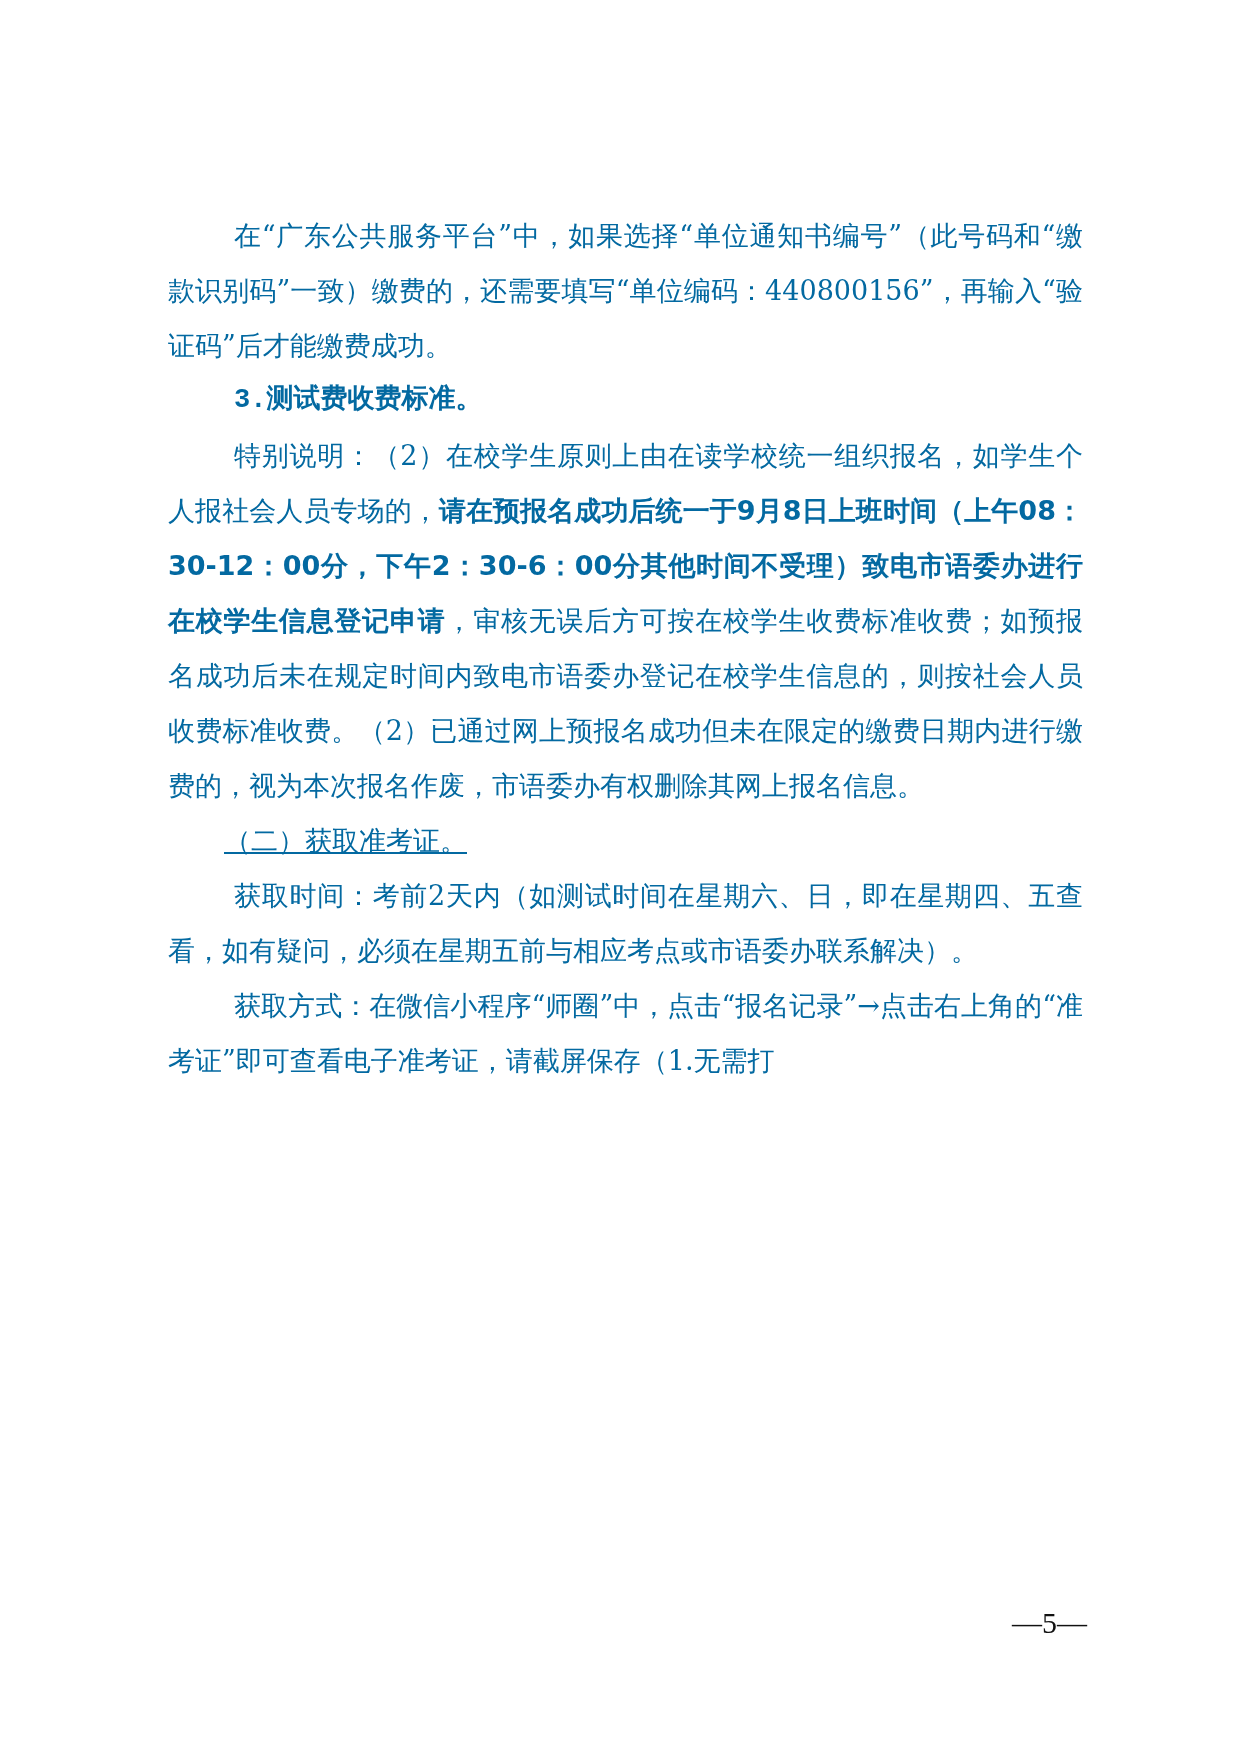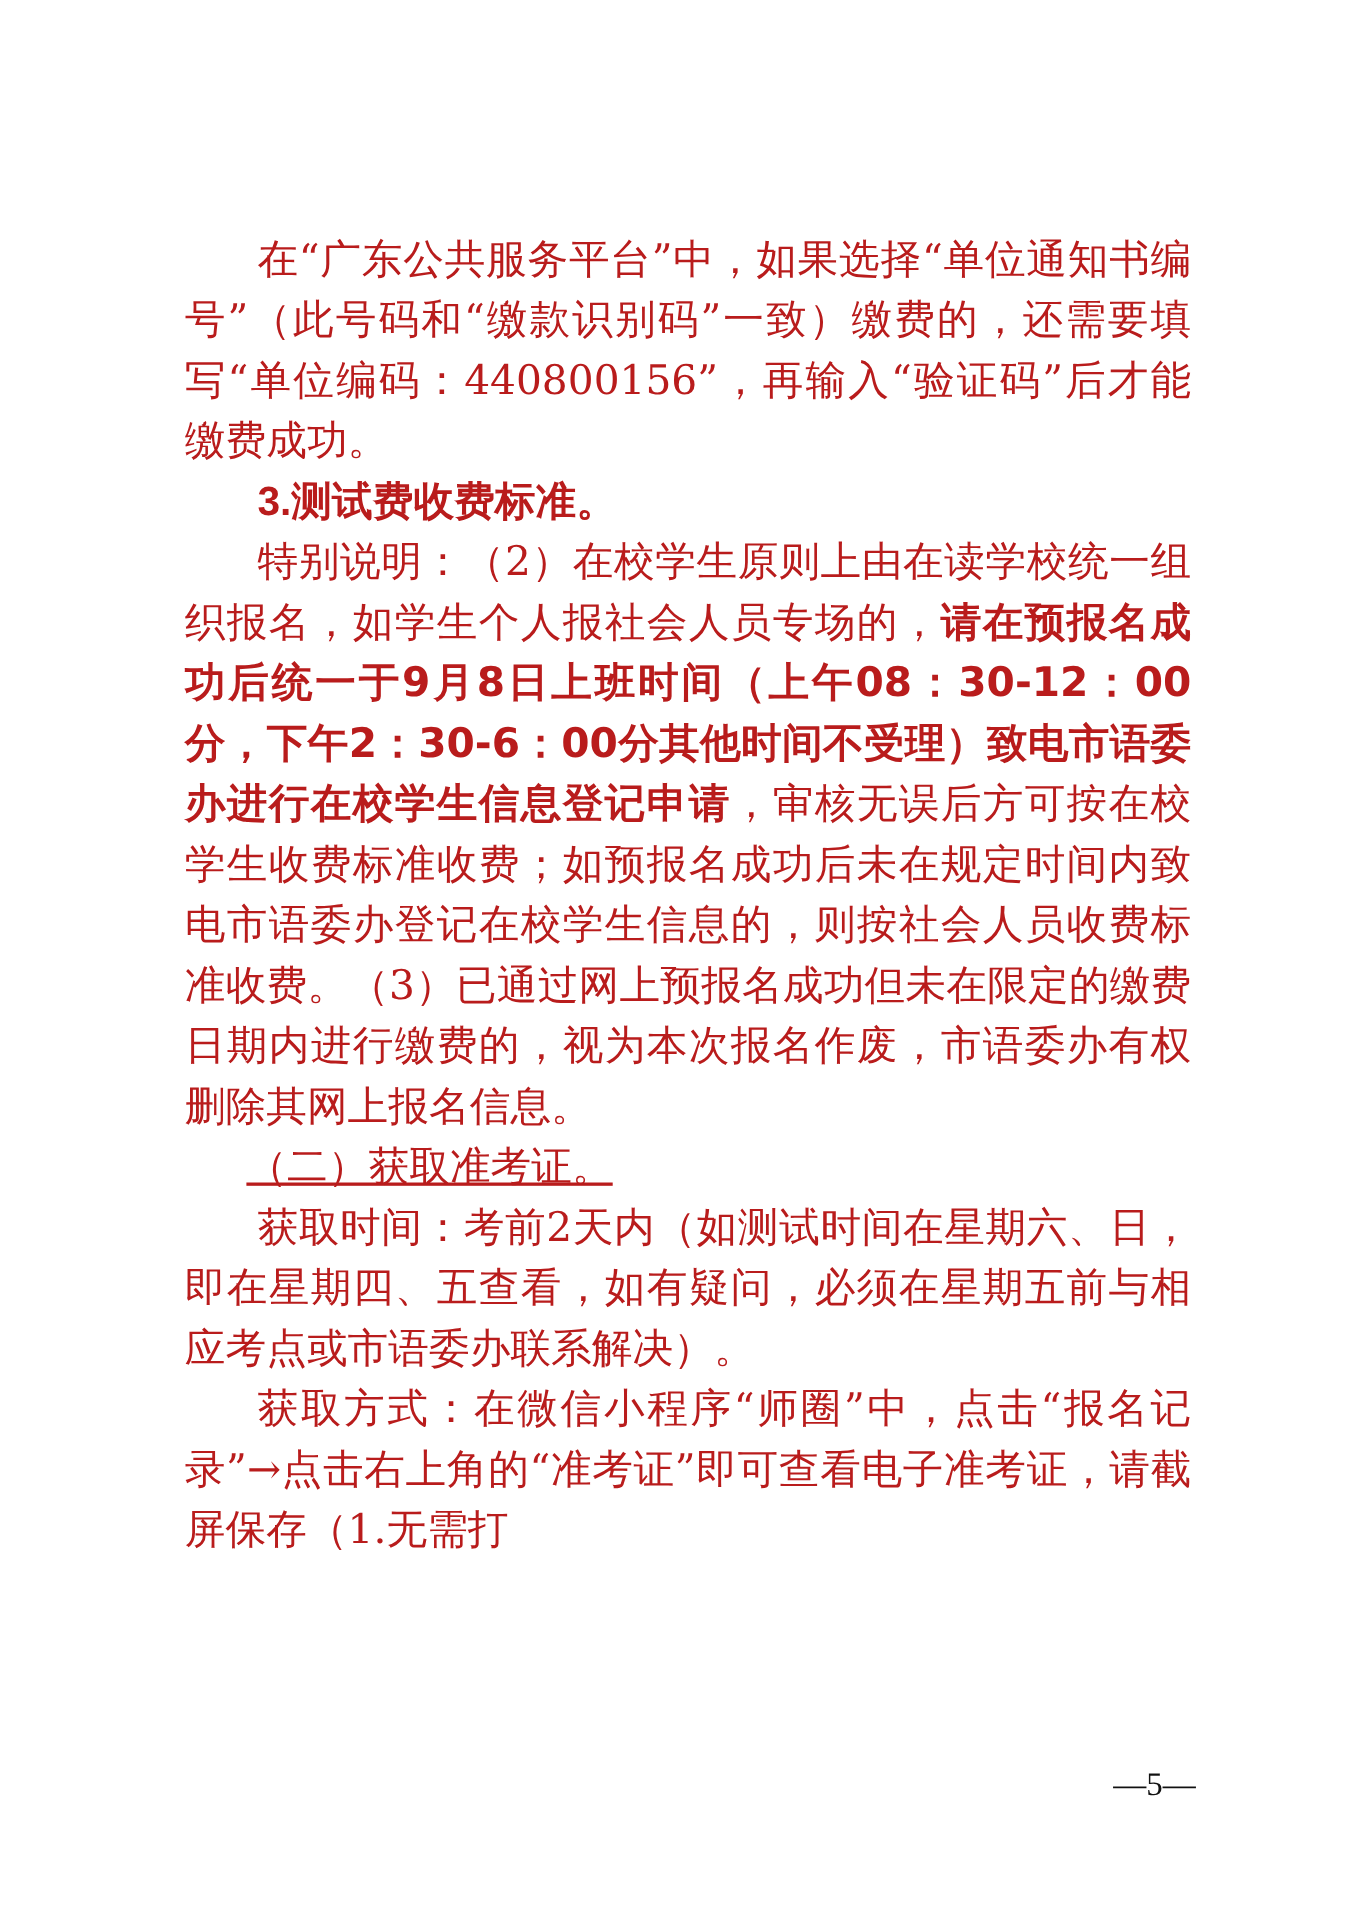--- a/index.html
+++ b/index.html
@@ -1,38 +1,38 @@
 <!DOCTYPE html>
 <html><head>
 <meta charset="utf-8">
 <style>
   html, body { margin: 0; padding: 0; background: #ffffff; }
   body { width: 1240px; height: 1754px; position: relative; overflow: hidden; }
   .page {
     position: absolute; left: 168px; top: 208px; width: 915px;
     font-family: "DejaVu Serif", "Liberation Serif", serif;
-    font-size: 37px; color: #b91c1c; line-height: 55px;
+    font-size: 27px; color: #0369a1; line-height: 55px;
   }
   .para { margin: 0; text-align: justify; text-justify: inter-character; }
   .indent { text-indent: 66px; }
-  .bold { font-weight: bold; font-family: Liberation Sans, sans-serif; }
+  .bold { font-weight: bold; font-family: Liberation Mono, monospace; }
   .strong-run { font-weight: bold; font-family: "DejaVu Sans", "Liberation Sans", sans-serif; }
   .heading { font-weight: bold; text-indent: 66px; margin: 0; }
   .subheading { text-indent: 56px; margin: 0; text-decoration: underline; }
   .page-number {
     position: absolute; left: 1012px; top: 1606px;
     font-family: "Liberation Serif", "DejaVu Serif", serif;
     font-size: 30px; color: #111;
   }
 </style>
 </head>
 <body>
 
 <div class="page">
   <p class="para indent">在“广东公共服务平台”中，如果选择“单位通知书编号”（此号码和“缴款识别码”一致）缴费的，还需要填写“单位编码：440800156”，再输入“验证码”后才能缴费成功。</p>
   <p class="heading bold">3.测试费收费标准。</p>
-  <p class="para indent"><span>特别说明：（2）在校学生原则上由在读学校统一组织报名，如学生个人报社会人员专场的，</span><span class="strong-run">请在预报名成功后统一于9月8日上班时间（上午08：30-12：00分，下午2：30-6：00分其他时间不受理）致电市语委办进行在校学生信息登记申请</span><span>，审核无误后方可按在校学生收费标准收费；如预报名成功后未在规定时间内致电市语委办登记在校学生信息的，则按社会人员收费标准收费。（3）已通过网上预报名成功但未在限定的缴费日期内进行缴费的，视为本次报名作废，市语委办有权删除其网上报名信息。</span></p>
+  <p class="para indent"><span>特别说明：（2）在校学生原则上由在读学校统一组织报名，如学生个人报社会人员专场的，</span><span class="strong-run">请在预报名成功后统一于9月8日上班时间（上午08：30-12：00分，下午2：30-6：00分其他时间不受理）致电市语委办进行在校学生信息登记申请</span><span>，审核无误后方可按在校学生收费标准收费；如预报名成功后未在规定时间内致电市语委办登记在校学生信息的，则按社会人员收费标准收费。（2）已通过网上预报名成功但未在限定的缴费日期内进行缴费的，视为本次报名作废，市语委办有权删除其网上报名信息。</span></p>
   <p class="subheading">（二）获取准考证。</p>
   <p class="para indent">获取时间：考前2天内（如测试时间在星期六、日，即在星期四、五查看，如有疑问，必须在星期五前与相应考点或市语委办联系解决）。</p>
   <p class="para indent">获取方式：在微信小程序“师圈”中，点击“报名记录”→点击右上角的“准考证”即可查看电子准考证，请截屏保存（1.无需打</p>
 </div>
 
 <div class="page-number">—5—</div>
 
 </body></html>

